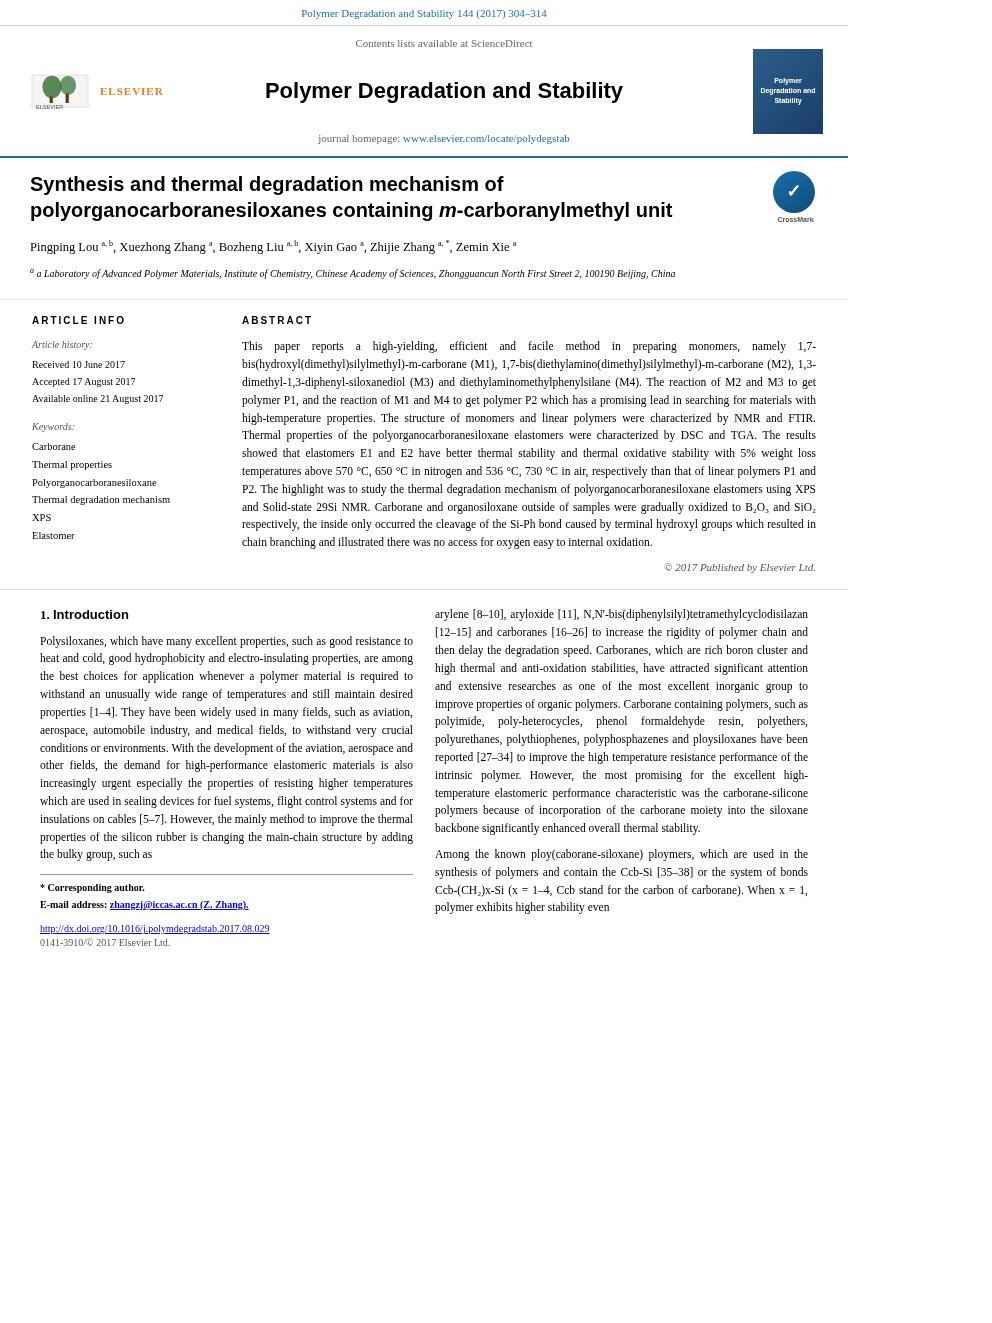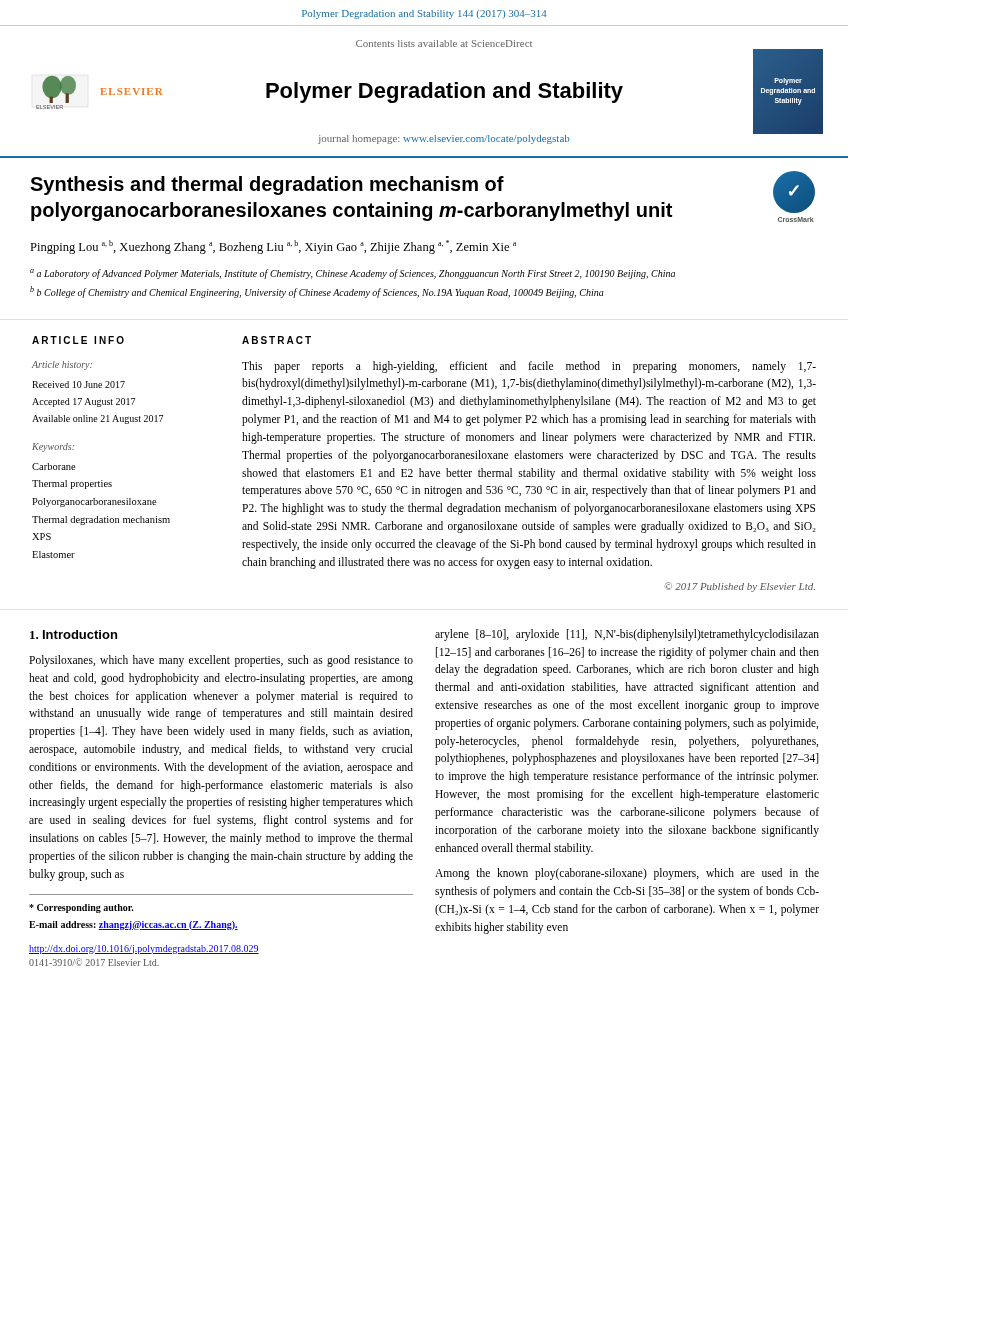--- a/index.html
+++ b/index.html
@@ -211,21 +211,21 @@
     }
     .copyright-line {
       font-size: 11px;
       color: #555;
       text-align: right;
       margin-top: 8px;
       font-style: italic;
     }
     
     .body-content {
-      padding: 16px 29px;
+      padding: 16px 40px;
     }
     .two-col-body {
       display: flex;
       gap: 22px;
     }
     .body-col {
       flex: 1;
     }
     .body-section-title {
       font-size: 13px;
@@ -323,23 +323,20 @@
       </div>
     </div>
 
     <div class="authors">
       Pingping Lou <sup>a, b</sup>, Xuezhong Zhang <sup>a</sup>, Bozheng Liu <sup>a, b</sup>, Xiyin Gao <sup>a</sup>, Zhijie Zhang <sup>a, *</sup>, Zemin Xie <sup>a</sup>
     </div>
 
     <div class="affiliations">
       <div class="affil-line">
         <sup>a</sup> <span>a Laboratory of Advanced Polymer Materials, Institute of Chemistry, Chinese Academy of Sciences, Zhongguancun North First Street 2, 100190 Beijing, China</span>
-      </div>
-      <div class="affil-line">
-        <sup>b</sup> <span>b College of Chemistry and Chemical Engineering, University of Chinese Academy of Sciences, No.19A Yuquan Road, 100049 Beijing, China</span>
       </div>
     </div>
   </div>
 
   <div class="two-col">
     <div class="col-left">
       <div class="section-heading">ARTICLE INFO</div>
 
       <div class="article-info-label">Article history:</div>
       <div class="article-info-date">Received 10 June 2017</div>

